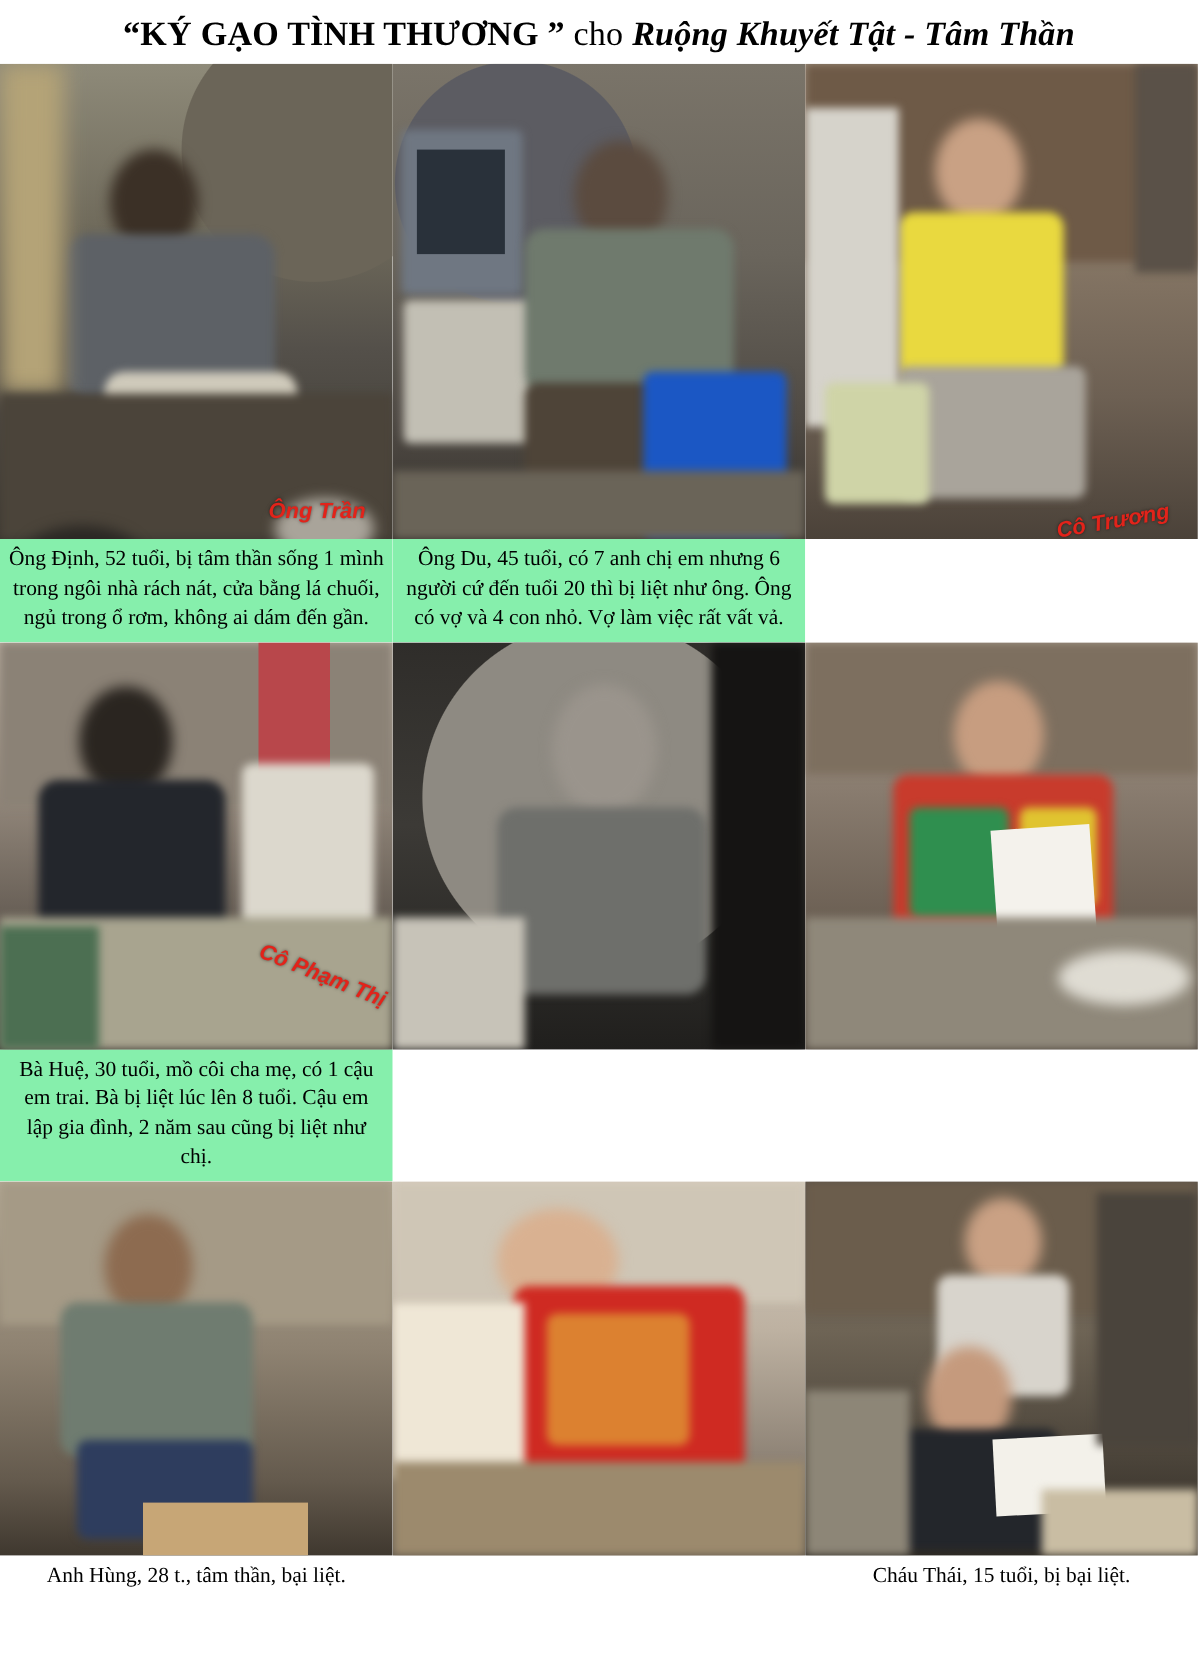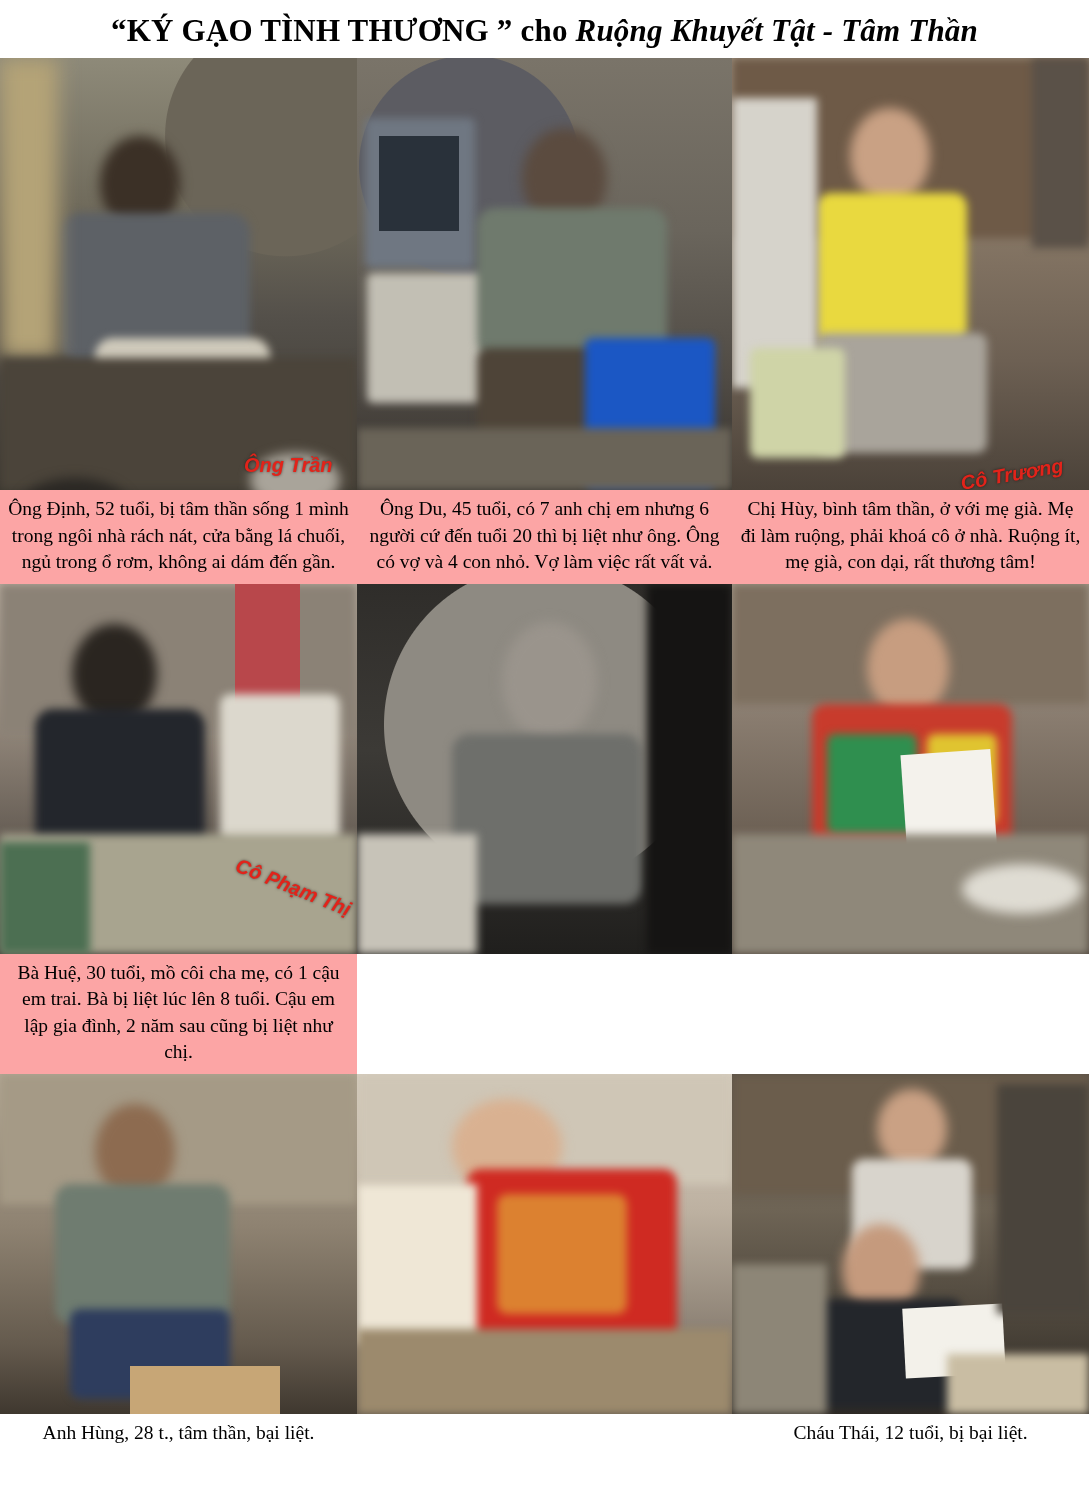--- a/index.html
+++ b/index.html
@@ -31,21 +31,21 @@
   }
   .header-title {
     font-size: 31px;
     letter-spacing: 0.2px;
     white-space: nowrap;
   }
   .title-part-bold {
     font-weight: bold;
   }
   .title-part-reg {
-    font-weight: bold;
+    font-weight: normal;
   }
   .title-part-italic {
     font-style: italic;
     font-weight: bold;
   }
 
   
   .grid {
     display: grid;
     grid-template-columns: 357px 375px 357px;
@@ -59,21 +59,21 @@
     position: relative;
     width: 100%;
     overflow: hidden;
     background: #5a5a52;
   }
   .caption {
     text-align: center;
     font-size: 19.5px;
     line-height: 1.36;
     padding: 6px 8px 8px 8px;
-    background: #fca5a5;
+    background: #86efac;
   }
   .watermark {
     position: absolute;
     color: #e2231a;
     font-weight: bold;
     font-style: italic;
     font-family: "Liberation Sans", sans-serif;
     font-size: 20px;
     text-shadow: 0 0 3px rgba(0,0,0,0.55);
     white-space: nowrap;
@@ -156,21 +156,20 @@
       <div class="photo img3" style="height:432px;">
         <div class="rect soft" style="left:0;top:0;width:357px;height:180px;background:#6e5a47;"></div>
         <div class="blob" style="left:118px;top:50px;width:80px;height:95px;background:#c9a184;"></div>
         <div class="rect soft" style="left:85px;top:135px;width:150px;height:150px;background:#e9d93f;border-radius:14px;"></div>
         <div class="rect soft" style="left:85px;top:275px;width:170px;height:120px;background:#a9a49b;border-radius:10px;"></div>
         <div class="rect soft" style="left:0;top:40px;width:85px;height:290px;background:#d6d3cb;"></div>
         <div class="rect soft" style="left:18px;top:290px;width:95px;height:110px;background:#cfd4a7;border-radius:8px;"></div>
         <div class="rect soft" style="left:300px;top:0;width:57px;height:190px;background:#5a5148;"></div>
         <div class="watermark" style="left:228px;top:405px;transform:rotate(-10deg);">Cô Trương</div>
       </div>
-      <div class="caption">Chị Hùy, bình tâm thần, ở với mẹ già. Mẹ đi làm ruộng, phải khoá cô ở nhà. Ruộng ít, mẹ già, con dại, rất thương tâm!</div>
     </div>
 
     <div class="cell">
       <div class="photo img4" style="height:370px;">
         <div class="rect soft" style="left:0;top:0;width:357px;height:150px;background:#8b8276;"></div>
         <div class="rect" style="left:235px;top:0;width:65px;height:150px;background:#b8474b;"></div>
         <div class="blob" style="left:72px;top:40px;width:85px;height:100px;background:#2a2520;"></div>
         <div class="rect soft" style="left:35px;top:125px;width:170px;height:160px;background:#23262c;border-radius:18px;"></div>
         <div class="rect soft" style="left:220px;top:110px;width:120px;height:150px;background:#dcd8cd;border-radius:10px;"></div>
         <div class="rect soft" style="left:0;top:250px;width:357px;height:120px;background:#a8a48f;"></div>
@@ -229,17 +228,17 @@
         <div class="rect soft" style="left:0;top:0;width:357px;height:120px;background:#6b5d4c;"></div>
         <div class="blob" style="left:145px;top:15px;width:70px;height:80px;background:#caa184;"></div>
         <div class="rect soft" style="left:120px;top:85px;width:120px;height:110px;background:#d8d4cc;border-radius:12px;"></div>
         <div class="blob" style="left:110px;top:150px;width:78px;height:92px;background:#c59a7d;"></div>
         <div class="rect soft" style="left:80px;top:225px;width:150px;height:110px;background:#23262b;border-radius:12px;"></div>
         <div class="rect" style="left:172px;top:232px;width:100px;height:70px;background:#f3f1ea;transform:rotate(-3deg);"></div>
         <div class="rect soft" style="left:265px;top:10px;width:92px;height:230px;background:#4a443c;"></div>
         <div class="rect soft" style="left:0;top:190px;width:95px;height:150px;background:#8d8677;"></div>
         <div class="rect soft" style="left:215px;top:280px;width:142px;height:60px;background:#c9bda3;"></div>
       </div>
-      <div class="footer-cap">Cháu Thái, 12 tuổi, bị bại liệt.</div>
+      <div class="footer-cap">Cháu Thái, 15 tuổi, bị bại liệt.</div>
     </div>
 
   </div>
 </div>
 
 </body></html>

